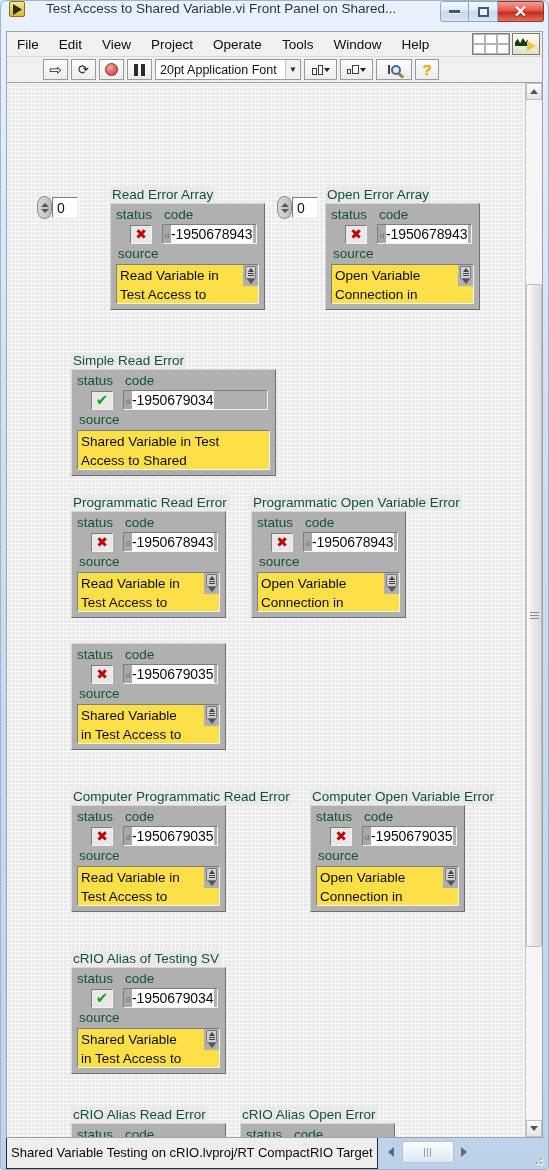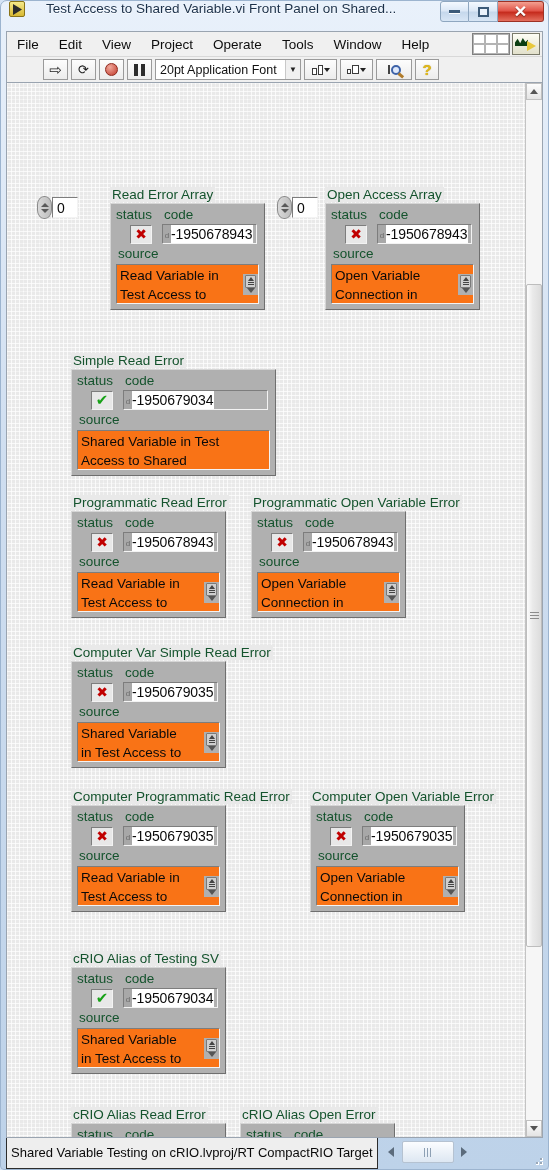--- a/index.html
+++ b/index.html
@@ -357,26 +357,26 @@
     background: #fff;
     font-size: 14px; color: #0a0a0a;
     display: flex; align-items: center;
     padding: 0 1px 0 0;
     white-space: nowrap;
     overflow: hidden;
     letter-spacing: -0.1px;
   }
 
   .source-box {
-    background: #f97316;
+    background: #fde047;
     border-top: 1px solid #7d7d7d;
     border-left: 1px solid #7d7d7d;
     border-right: 1px solid #f3f3f3;
     border-bottom: 1px solid #f3f3f3;
-    display: flex; align-items: center;
+    display: flex; align-items: flex-start;
     overflow: hidden;
   }
   .source-text {
     flex: 1 1 auto;
     font-size: 13.5px; color: #0a0a0a;
     line-height: 19px;
     padding: 1px 2px 0 3px;
     white-space: pre-line;
     overflow: hidden;
   }
@@ -572,21 +572,21 @@
             <div class="lab" style="margin-top: 2px; margin-left: 2px;">source</div>
             <div class="source-box" style="margin-top: 2px; height: 40px;">
               <div class="source-text">Read Variable in
 Test Access to</div>
               <div class="src-scroll">
                 <span class="src-thumb"></span>
                 <span class="src-down"></span>
               </div>
             </div>
           </div></div>
-        <div class="cluster-group" style="left: 318px; top: 102px;"><div class="cluster-label" style="margin-left: 0px;">Open Access Array</div><div class="err-cluster" style="width: 155px;">
+        <div class="cluster-group" style="left: 318px; top: 102px;"><div class="cluster-label" style="margin-left: 0px;">Open Error Array</div><div class="err-cluster" style="width: 155px;">
             <div class="row-labels">
               <span class="lab status">status</span>
               <span class="lab code" style="margin-left: 12px;">code</span>
             </div>
             <div class="row-fields" style="margin-top: 1px;">
               <div class="status-led" style="margin-left: 14px;">
                 <span class="led-x">✖</span>
               </div>
               <div class="code-field" style="margin-left: 10px; width: 95px;">
                 <span class="code-prefix">d</span>
@@ -664,21 +664,21 @@
             <div class="lab" style="margin-top: 2px; margin-left: 2px;">source</div>
             <div class="source-box" style="margin-top: 2px; height: 40px;">
               <div class="source-text">Open Variable
 Connection in</div>
               <div class="src-scroll">
                 <span class="src-thumb"></span>
                 <span class="src-down"></span>
               </div>
             </div>
           </div></div>
-        <div class="cluster-group" style="left: 64px; top: 560px;"><div class="cluster-label" style="margin-left: 0px;">Computer Var Simple Read Error</div><div class="err-cluster" style="width: 155px;">
+        <div class="cluster-group" style="left: 64px; top: 560px;"><div class="err-cluster" style="width: 155px;">
             <div class="row-labels">
               <span class="lab status">status</span>
               <span class="lab code" style="margin-left: 12px;">code</span>
             </div>
             <div class="row-fields" style="margin-top: 1px;">
               <div class="status-led" style="margin-left: 14px;">
                 <span class="led-x">✖</span>
               </div>
               <div class="code-field" style="margin-left: 10px; width: 95px;">
                 <span class="code-prefix">d</span>

